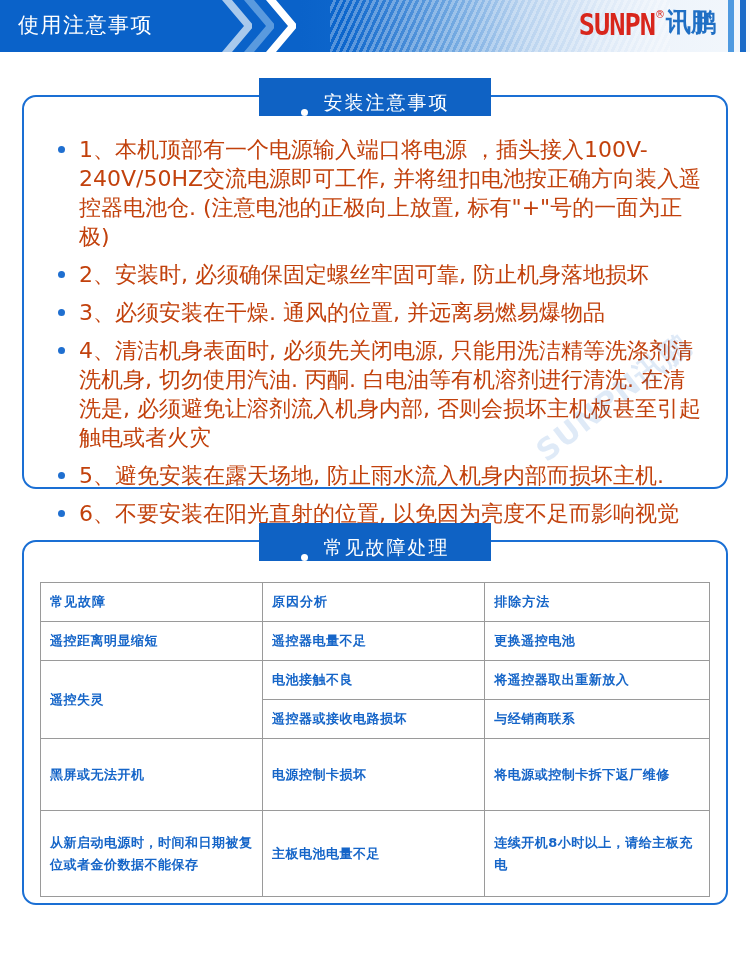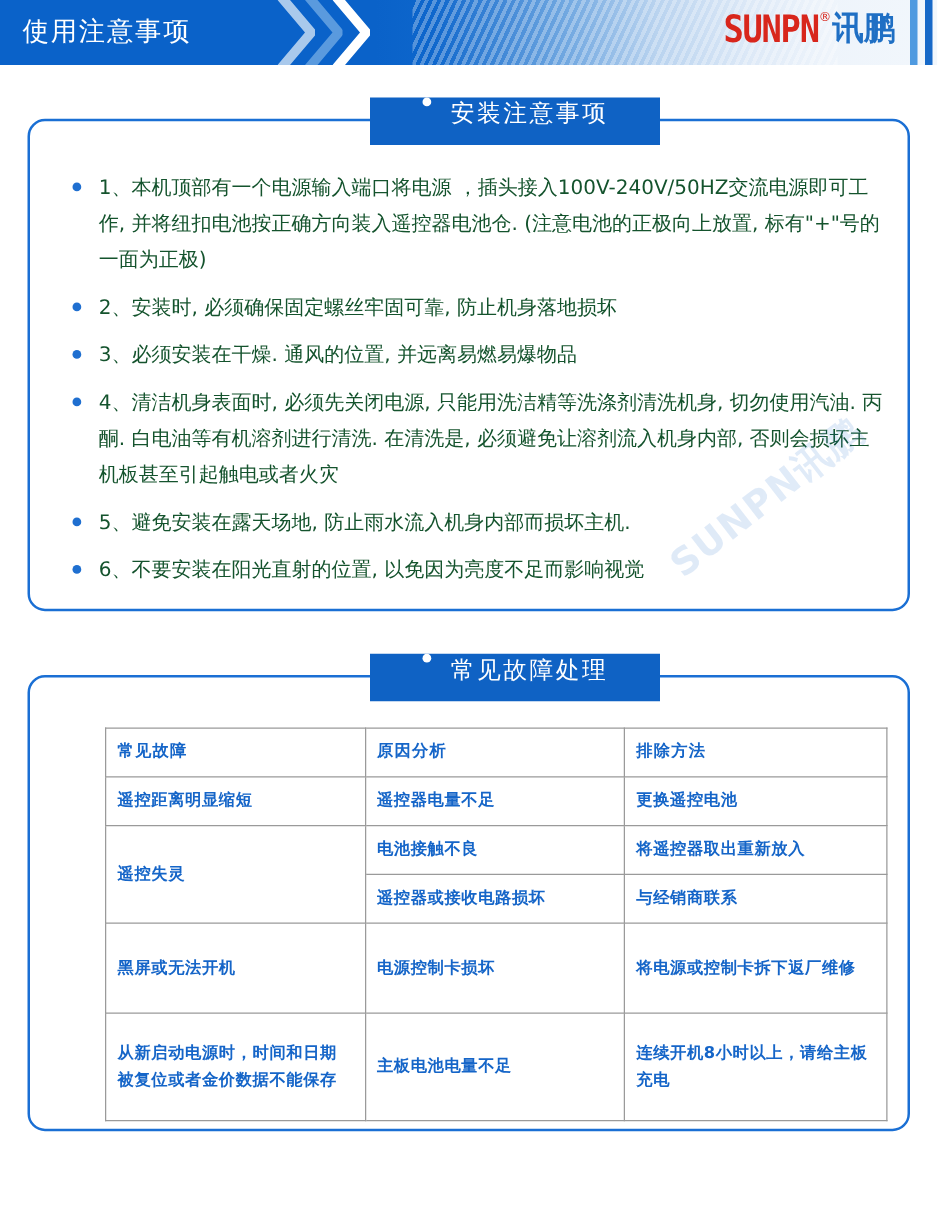--- a/index.html
+++ b/index.html
@@ -68,40 +68,39 @@
   .hdr-bar{ position:absolute; top:0; width:6px; height:52px; }
   .hdr-bar-a{ right:16px; background:#4f9ae0; }
   .hdr-bar-b{ right:4px; background:#1769c8; }
 
   
   .panel{
     position:absolute; left:22px; width:706px;
     border:2px solid #1a6fd4; border-radius:14px; background:#fff;
   }
   #panel1{ top:95px; height:394px; }
-  #panel2{ top:540px; height:365px;padding-left:44px; }
+  #panel2{ top:540px; height:365px; }
 
   .badge{
     position:absolute; top:-19px; left:50%; transform:translateX(-50%);
     background:#0f62c4; color:#fff;
     height:38px; min-width:232px; padding:0 26px;
-    display:flex; align-items:flex-start; justify-content:center; gap:16px;
+    display:flex; align-items:flex-end; justify-content:center; gap:16px;
     font-family:"DejaVu Sans",sans-serif; font-size:19px; letter-spacing:2px;
     white-space:nowrap;
-    margin-left:37px;
   }
   .badge-dot{
     width:7px; height:7px; border-radius:50%; background:#ffffff; flex:0 0 auto;
   }
 
   
   .list{ padding:38px 20px 0 20px; }
   .li{
     display:flex; align-items:flex-start;
-    color:#14532d; font-size:16px; line-height:29px;
+    color:#c2410c; font-size:22px; line-height:29px;
     font-family:"DejaVu Sans",sans-serif;
     margin-bottom:9px;
   }
   .li-dot{
     flex:0 0 auto; width:7px; height:7px; border-radius:50%;
     background:#1f6fd0; margin:11px 14px 0 14px;
   }
   .li-text{ flex:1 1 auto; letter-spacing:0px; }
 
   

